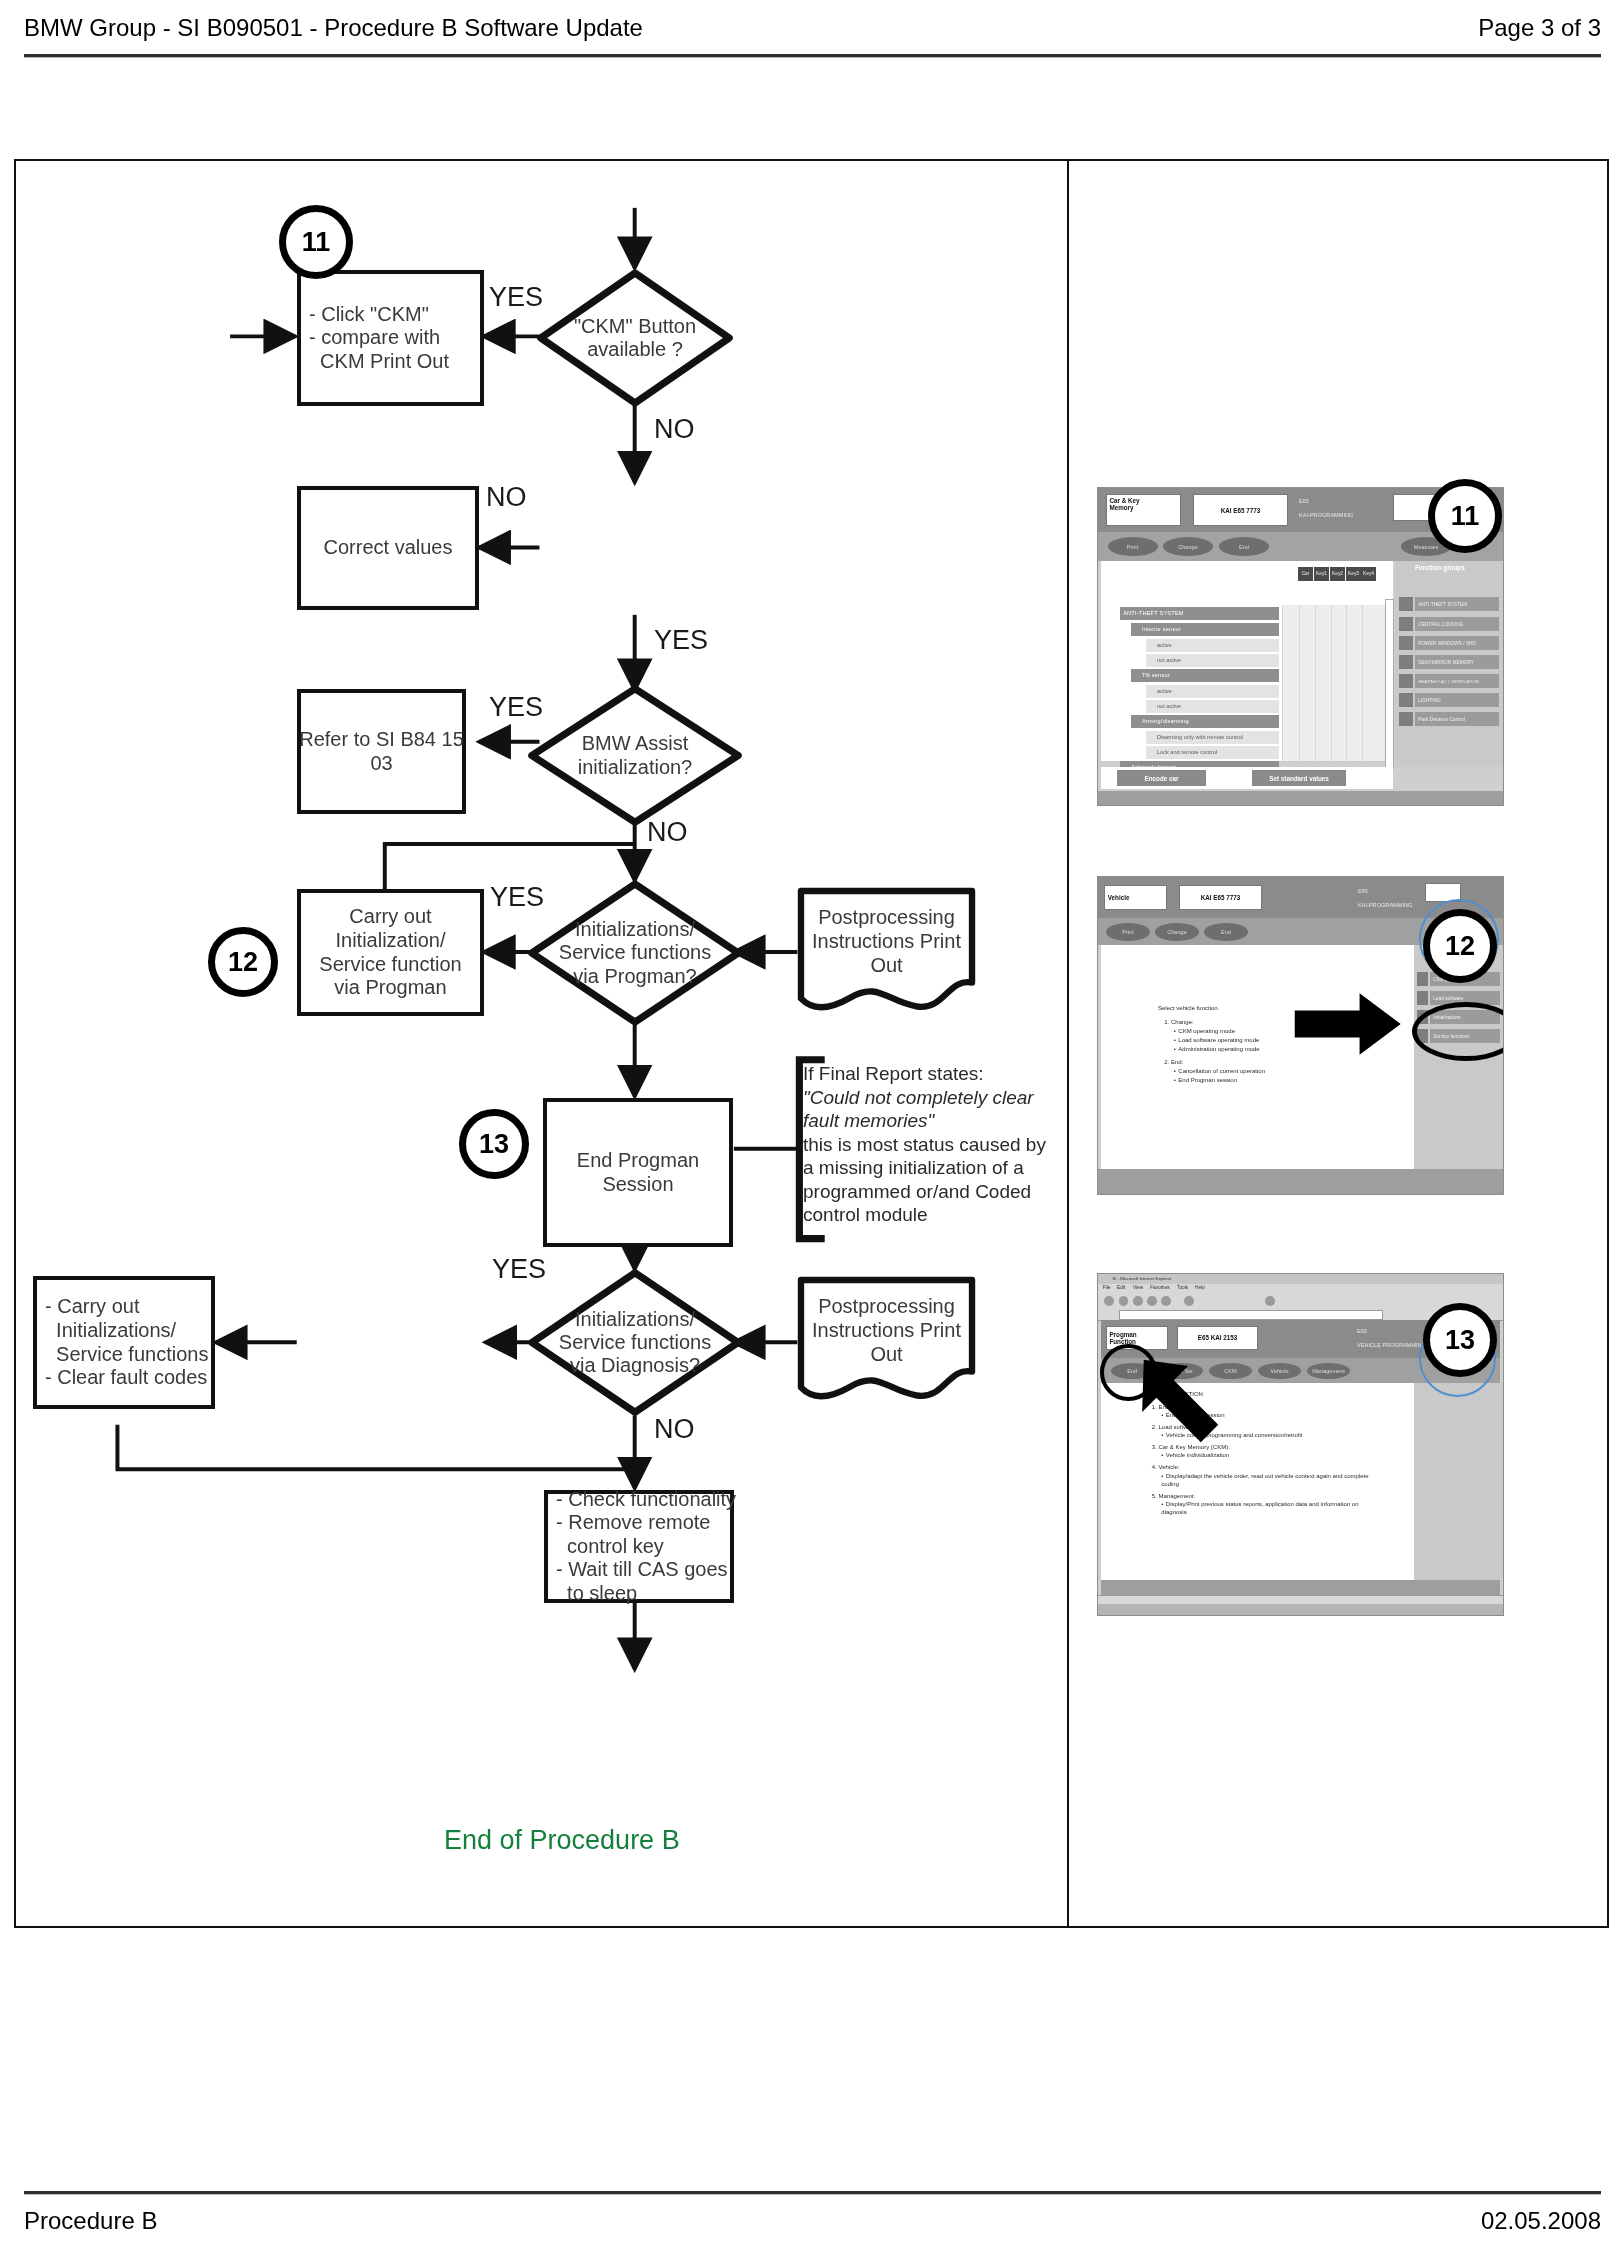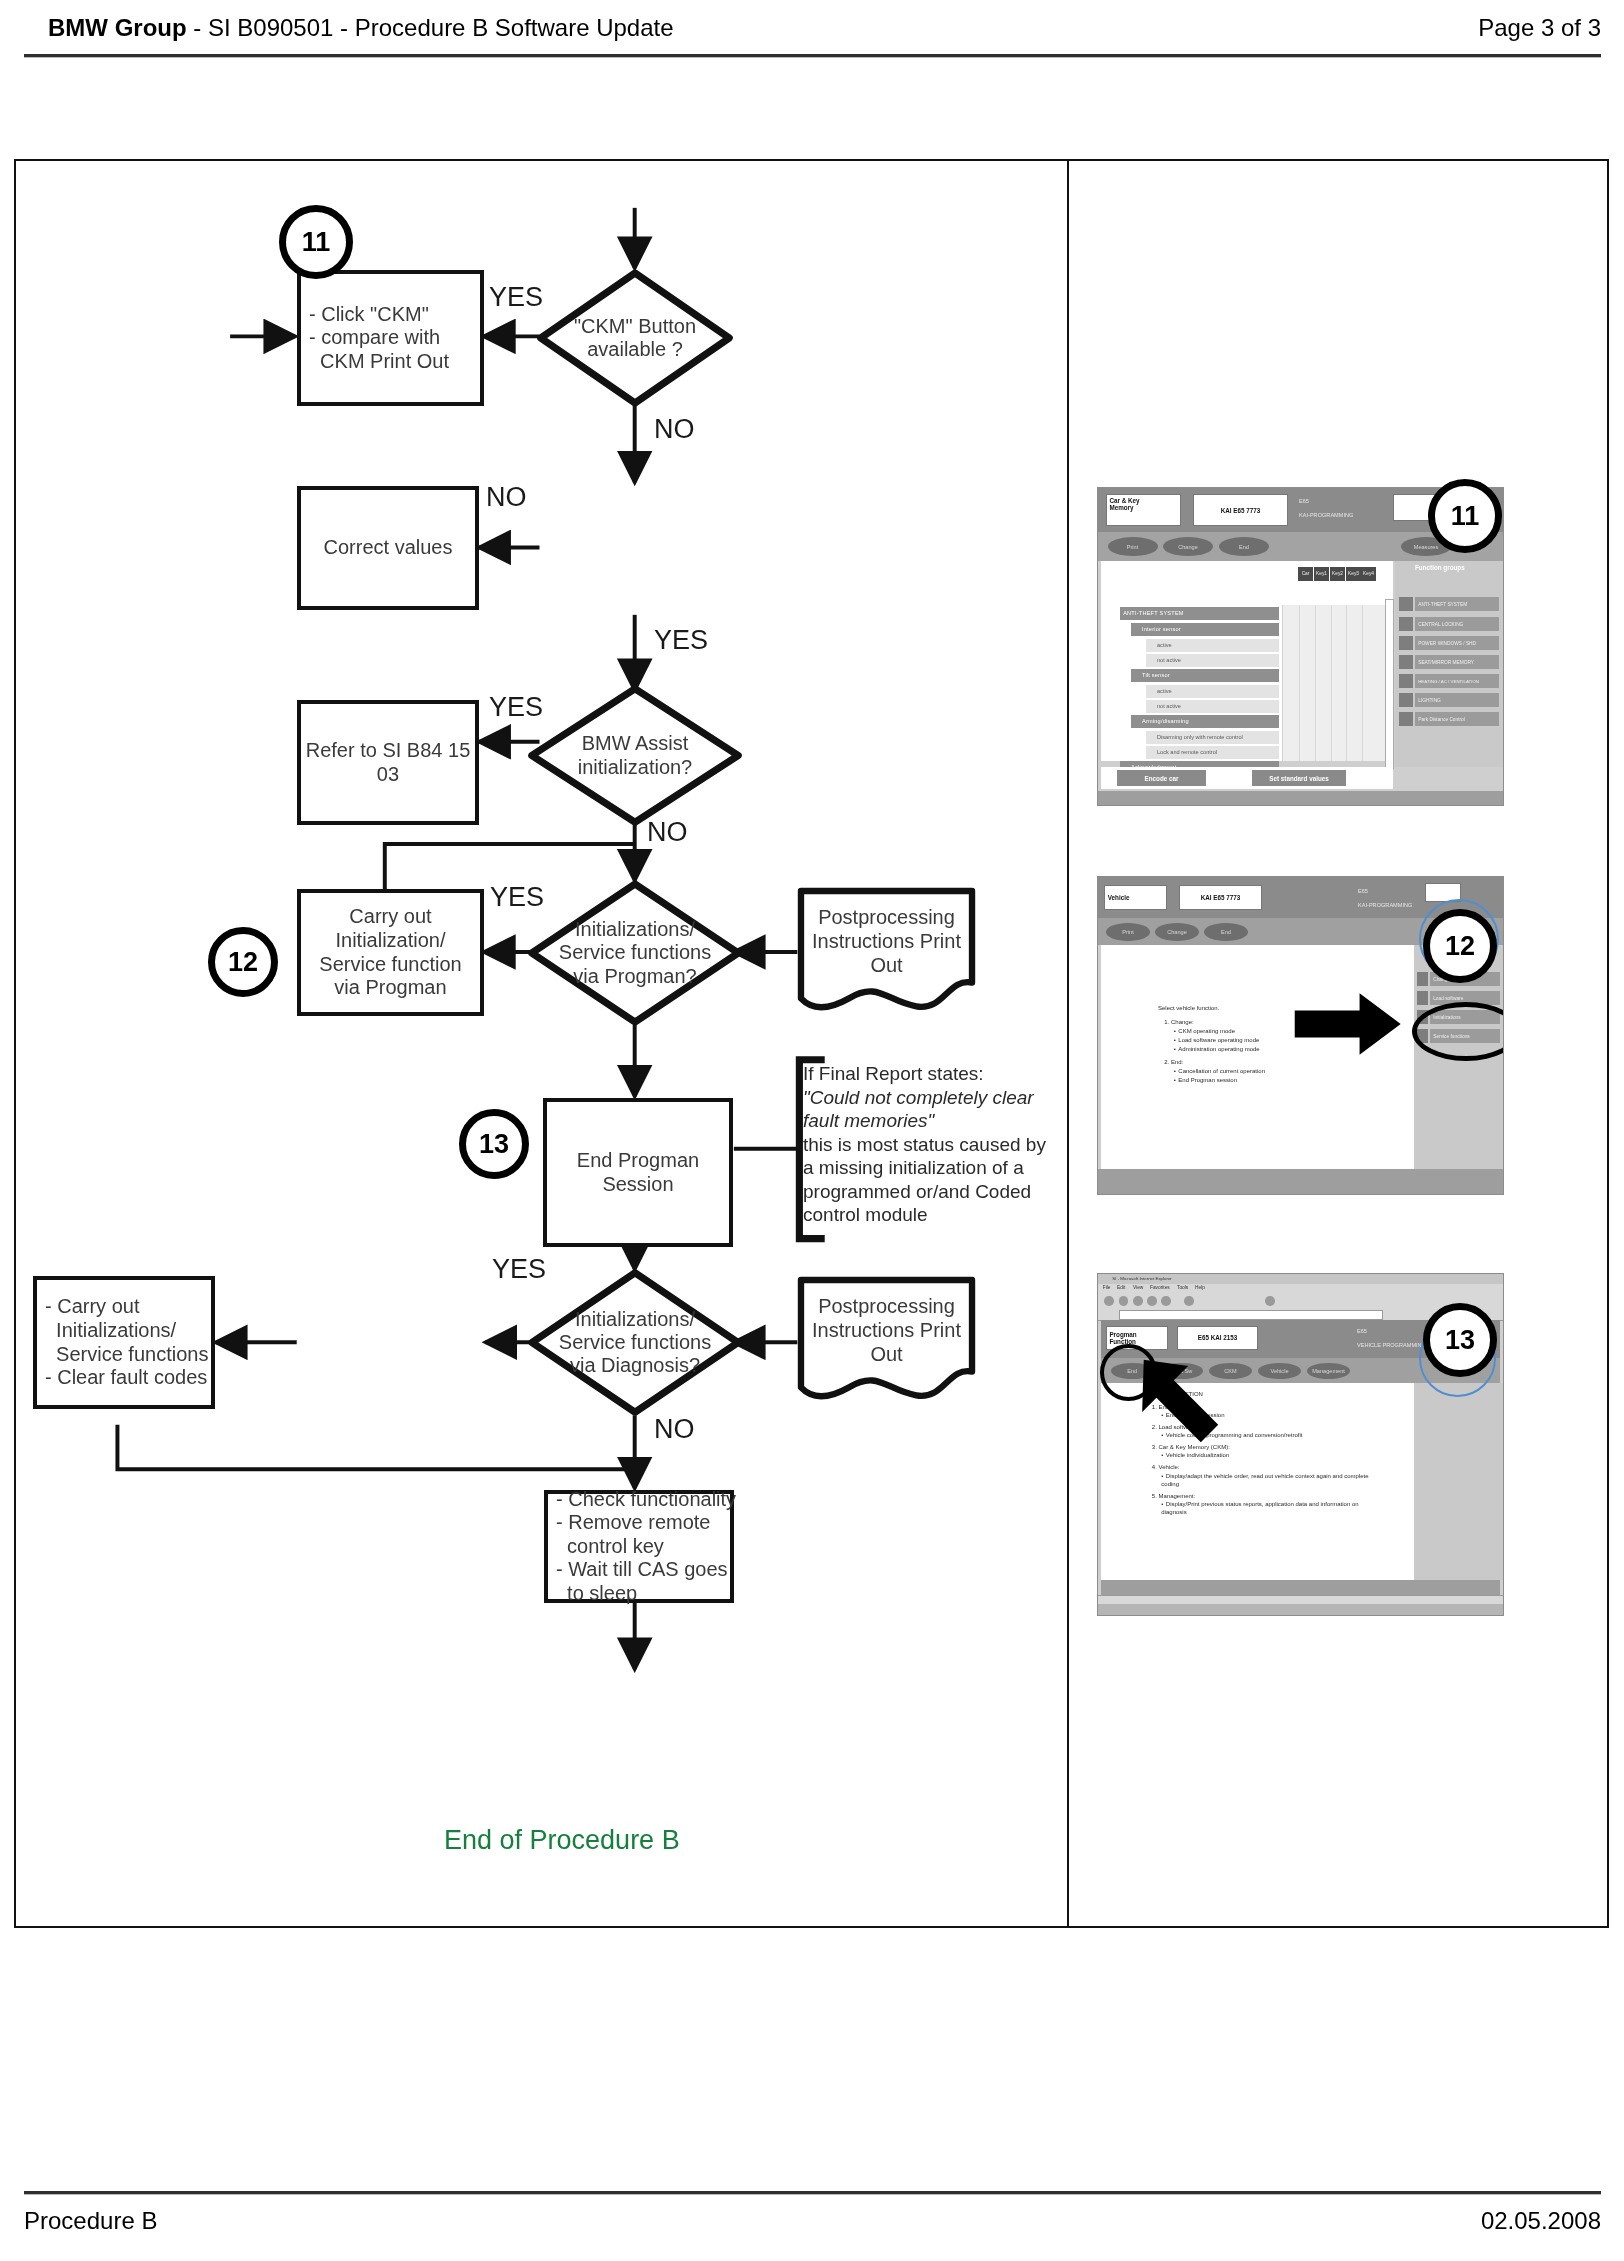--- a/index.html
+++ b/index.html
@@ -1,21 +1,21 @@
 <!DOCTYPE html>
 <html style="font-size:12.7px"><head>
 <meta charset="utf-8">
 <style>
   html,body{margin:0;padding:0;background:#fff;}
   body{width:1624px;height:2261px;font-family:"Liberation Sans",sans-serif;color:#000;position:relative;overflow:hidden;}
 
   
   .pg-header{position:absolute;left:24px;top:14.3px;width:1577px;height:48px;}
   .pg-header .ttl{position:absolute;left:0;top:0;font-size:24px;white-space:nowrap;}
-  .pg-header .ttl b{font-weight:bold;margin-left:24px;}
+  .pg-header .ttl b{font-weight:normal;}
   .pg-header .pageno{position:absolute;right:0;top:0;font-size:24px;white-space:nowrap;}
   .rule{position:absolute;left:24px;width:1577px;height:0;border-top:3.2px solid #2f2f2f;border-bottom:1.6px solid #b9b9b9;}
   .rule-top{top:54px;}
   .rule-bot{top:2191px;}
   .pg-footer{position:absolute;left:24px;top:2207px;width:1577px;height:40px;}
   .pg-footer .lt{position:absolute;left:0;top:0;font-size:24px;}
   .pg-footer .rt{position:absolute;right:0;top:0;font-size:24px;}
 
   
   .frame{position:absolute;left:14.3px;top:159px;width:1595px;height:1769px;border:2.4px solid #111;box-sizing:border-box;}
@@ -169,21 +169,21 @@
       </svg>
   <div class="lbl">Postprocessing
 Instructions
 Print Out</div>
 </div>
 
 <div class="node proc left" style="left:297px;top:270px;width:187px;height:136px;white-space:pre;">- Click "CKM"
 - compare with
   CKM Print Out</div>
 <div class="node proc" style="left:297px;top:486px;width:182px;height:124px;white-space:pre;">Correct values</div>
-<div class="node proc" style="left:297px;top:689px;width:182px;height:125px;white-space:pre;margin-top:11px;">Refer to SI B84 15
+<div class="node proc" style="left:297px;top:689px;width:169px;height:125px;white-space:pre;">Refer to SI B84 15
 03</div>
 <div class="node proc" style="left:297px;top:889px;width:187px;height:127px;white-space:pre;">Carry out
 Initialization/
 Service function
 via Progman</div>
 <div class="node proc" style="left:543px;top:1098px;width:190px;height:149px;white-space:pre;">End Progman
 Session</div>
 <div class="node proc left" style="left:33px;top:1276px;width:182px;height:133px;white-space:pre;">- Carry out
   Initializations/
   Service functions

